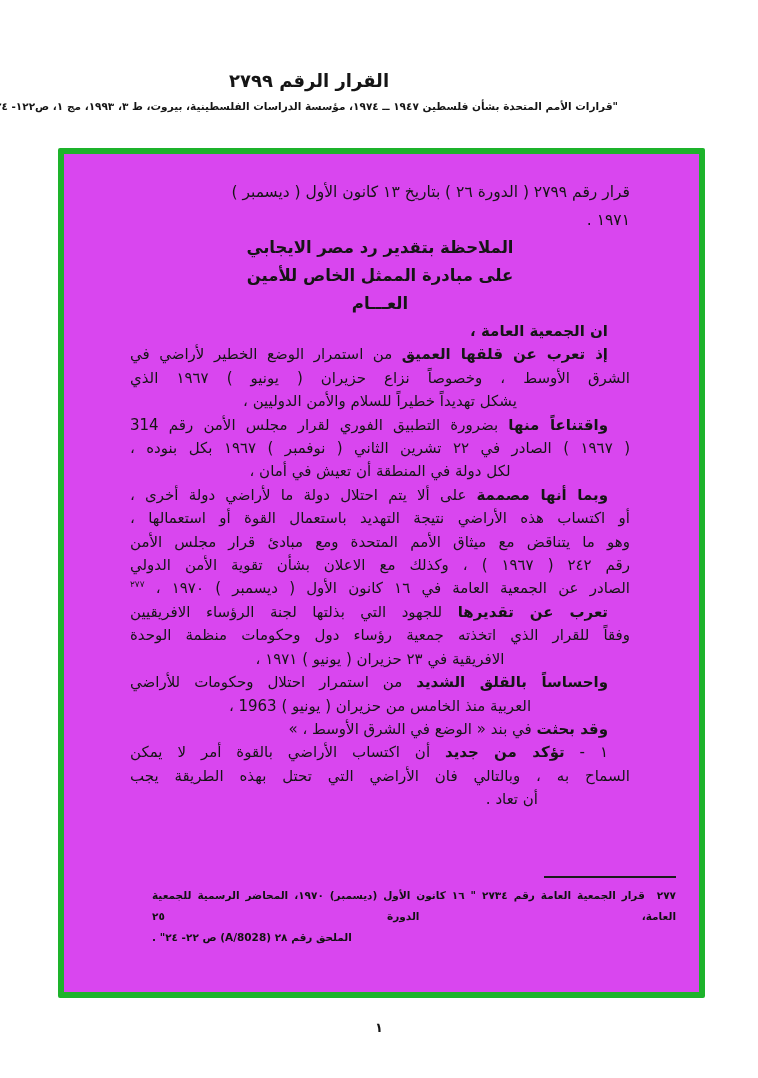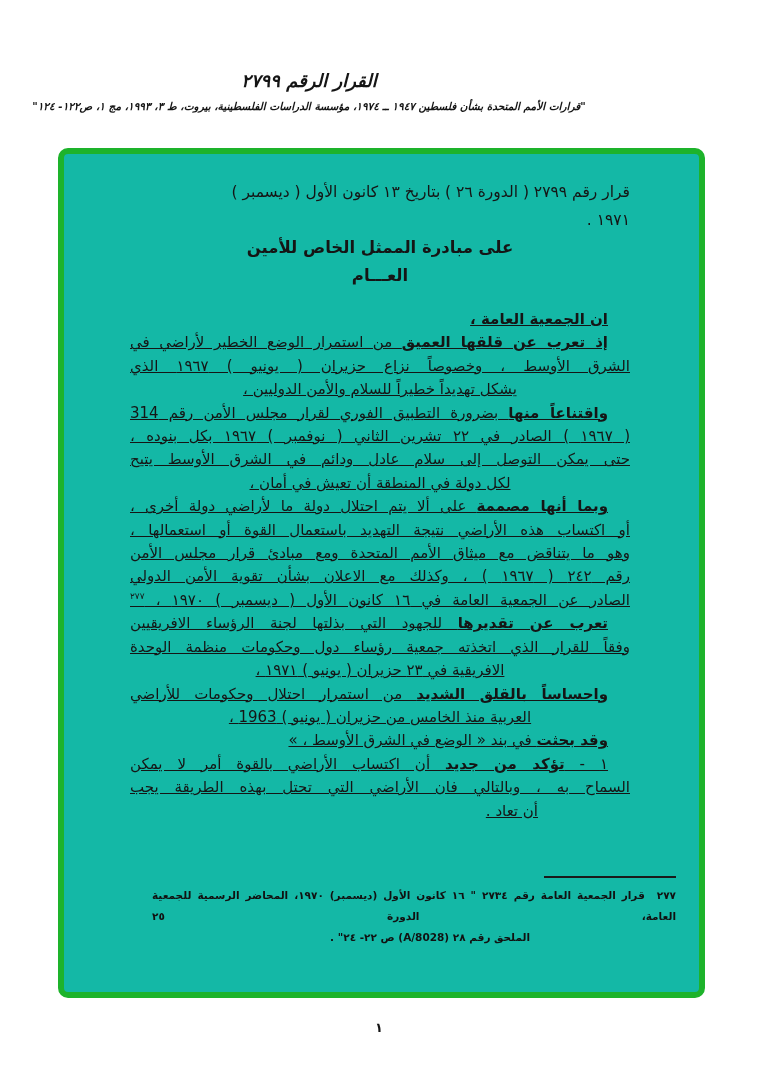--- a/index.html
+++ b/index.html
@@ -3,50 +3,50 @@
 <meta charset="utf-8">
 <style>
   html,body{margin:0;padding:0;}
   body{
     width:758px;height:1078px;background:#ffffff;
     font-family:"DejaVu Sans",sans-serif;color:#151515;
     position:relative;overflow:hidden;
   }
   .page{position:absolute;inset:0;}
   
-  .doc-header{position:absolute;top:70px;left:0;width:618px;text-align:center;direction:rtl;font-style:italic;}
+  .doc-header{position:absolute;top:70px;left:0;width:618px;text-align:center;direction:rtl;}
   .doc-title{font-size:18px;font-weight:bold;margin:0;letter-spacing:0;}
   .doc-source{font-size:10.5px;font-weight:bold;margin-top:9px;white-space:nowrap;}
   
   .frame{
     position:absolute;left:58px;top:148px;width:635px;height:838px;
-    border:6px solid #1db32b;border-radius:10px;background:#14b8a6;
+    border:6px solid #1db32b;border-radius:2px;background:#d946ef;
   }
   
   .doc-text{position:absolute;top:24px;right:69px;left:66px;direction:rtl;}
   .intro .line{font-size:15.5px;line-height:28px;text-align:right;}
   .heading .line{font-size:16.5px;font-weight:bold;line-height:28px;text-align:center;}
-  .bodytext{margin-top:18px;text-decoration:underline;}
+  .bodytext{margin-top:2px;}
   .bodytext .line{font-size:15px;line-height:23.4px;}
   .line.justify{text-align:justify;text-align-last:justify;}
   .line.right{text-align:right;}
   .line.center{text-align:center;}
   .line.indent{text-indent:22px;}
   .line.deep{text-indent:92px;}
   .b{font-weight:bold;}
   sup{font-size:9px;line-height:0;}
   
   .footnote{
     position:absolute;top:722px;right:23px;left:45px;
     direction:rtl;font-size:10.5px;font-weight:bold;line-height:21px;color:#111;margin-left:43px;
   }
   .fn-rule{height:2px;background:#1a1a1a;width:132px;margin:0 0 7px auto;}
   .fn-line1{text-align:justify;text-align-last:justify;}
   .fn-marker{margin-left:12px;}
-  .fn-line2{text-align:right;text-indent:146px;}
+  .fn-line2{text-align:left;text-indent:146px;}
   
   .page-number{
     position:absolute;top:1020px;left:0;width:758px;
     text-align:center;font-size:13px;font-weight:bold;
   }
 </style>
 </head>
 <body>
 
 <div class="page">
@@ -57,31 +57,31 @@
   </header>
 
   <div class="frame" style="border-color: rgb(29, 179, 43);">
 
     <div class="doc-text">
       <div class="intro">
           <div class="line right"><span>قرار رقم ٢٧٩٩ ( الدورة ٢٦ ) بتاريخ ١٣ كانون الأول ( ديسمبر )</span></div>
           <div class="line right"><span>١٩٧١ .</span></div>
         </div>
       <div class="heading">
+          <div class="line center">الملاحظة بتقدير رد مصر الايجابي</div>
           <div class="line center">على مبادرة الممثل الخاص للأمين</div>
           <div class="line center">العـــام</div>
         </div>
       <div class="bodytext">
           <div class="line right indent"><span class="b">ان الجمعية العامة ،</span></div>
           <div class="line justify indent"><span class="b">إذ تعرب عن قلقها العميق</span><span> من استمرار الوضع الخطير لأراضي في</span></div>
           <div class="line justify"><span>الشرق الأوسط ، وخصوصاً نزاع حزيران ( يونيو ) ١٩٦٧ الذي</span></div>
           <div class="line center"><span>يشكل تهديداً خطيراً للسلام والأمن الدوليين ،</span></div>
           <div class="line justify indent"><span class="b">واقتناعاً منها</span><span> بضرورة التطبيق الفوري لقرار مجلس الأمن رقم 314</span></div>
           <div class="line justify"><span>( ١٩٦٧ ) الصادر في ٢٢ تشرين الثاني ( نوفمبر ) ١٩٦٧ بكل بنوده ،</span></div>
-          <div class="line justify"><span>حتى يمكن التوصل إلى سلام عادل ودائم في الشرق الأوسط يتيح</span></div>
           <div class="line center"><span>لكل دولة في المنطقة أن تعيش في أمان ،</span></div>
           <div class="line justify indent"><span class="b">وبما أنها مصممة</span><span> على ألا يتم احتلال دولة ما لأراضي دولة أخرى ،</span></div>
           <div class="line justify"><span>أو اكتساب هذه الأراضي نتيجة التهديد باستعمال القوة أو استعمالها ،</span></div>
           <div class="line justify"><span>وهو ما يتناقض مع ميثاق الأمم المتحدة ومع مبادئ قرار مجلس الأمن</span></div>
           <div class="line justify"><span>رقم ٢٤٢ ( ١٩٦٧ ) ، وكذلك مع الاعلان بشأن تقوية الأمن الدولي</span></div>
           <div class="line justify"><span>الصادر عن الجمعية العامة في ١٦ كانون الأول ( ديسمبر ) ١٩٧٠ ، </span><sup>٢٧٧</sup></div>
           <div class="line justify indent"><span class="b">تعرب عن تقديرها</span><span> للجهود التي بذلتها لجنة الرؤساء الافريقيين</span></div>
           <div class="line justify"><span>وفقاً للقرار الذي اتخذته جمعية رؤساء دول وحكومات منظمة الوحدة</span></div>
           <div class="line center"><span>الافريقية في ٢٣ حزيران ( يونيو ) ١٩٧١ ،</span></div>
           <div class="line justify indent"><span class="b">واحساساً بالقلق الشديد</span><span> من استمرار احتلال وحكومات للأراضي</span></div>

